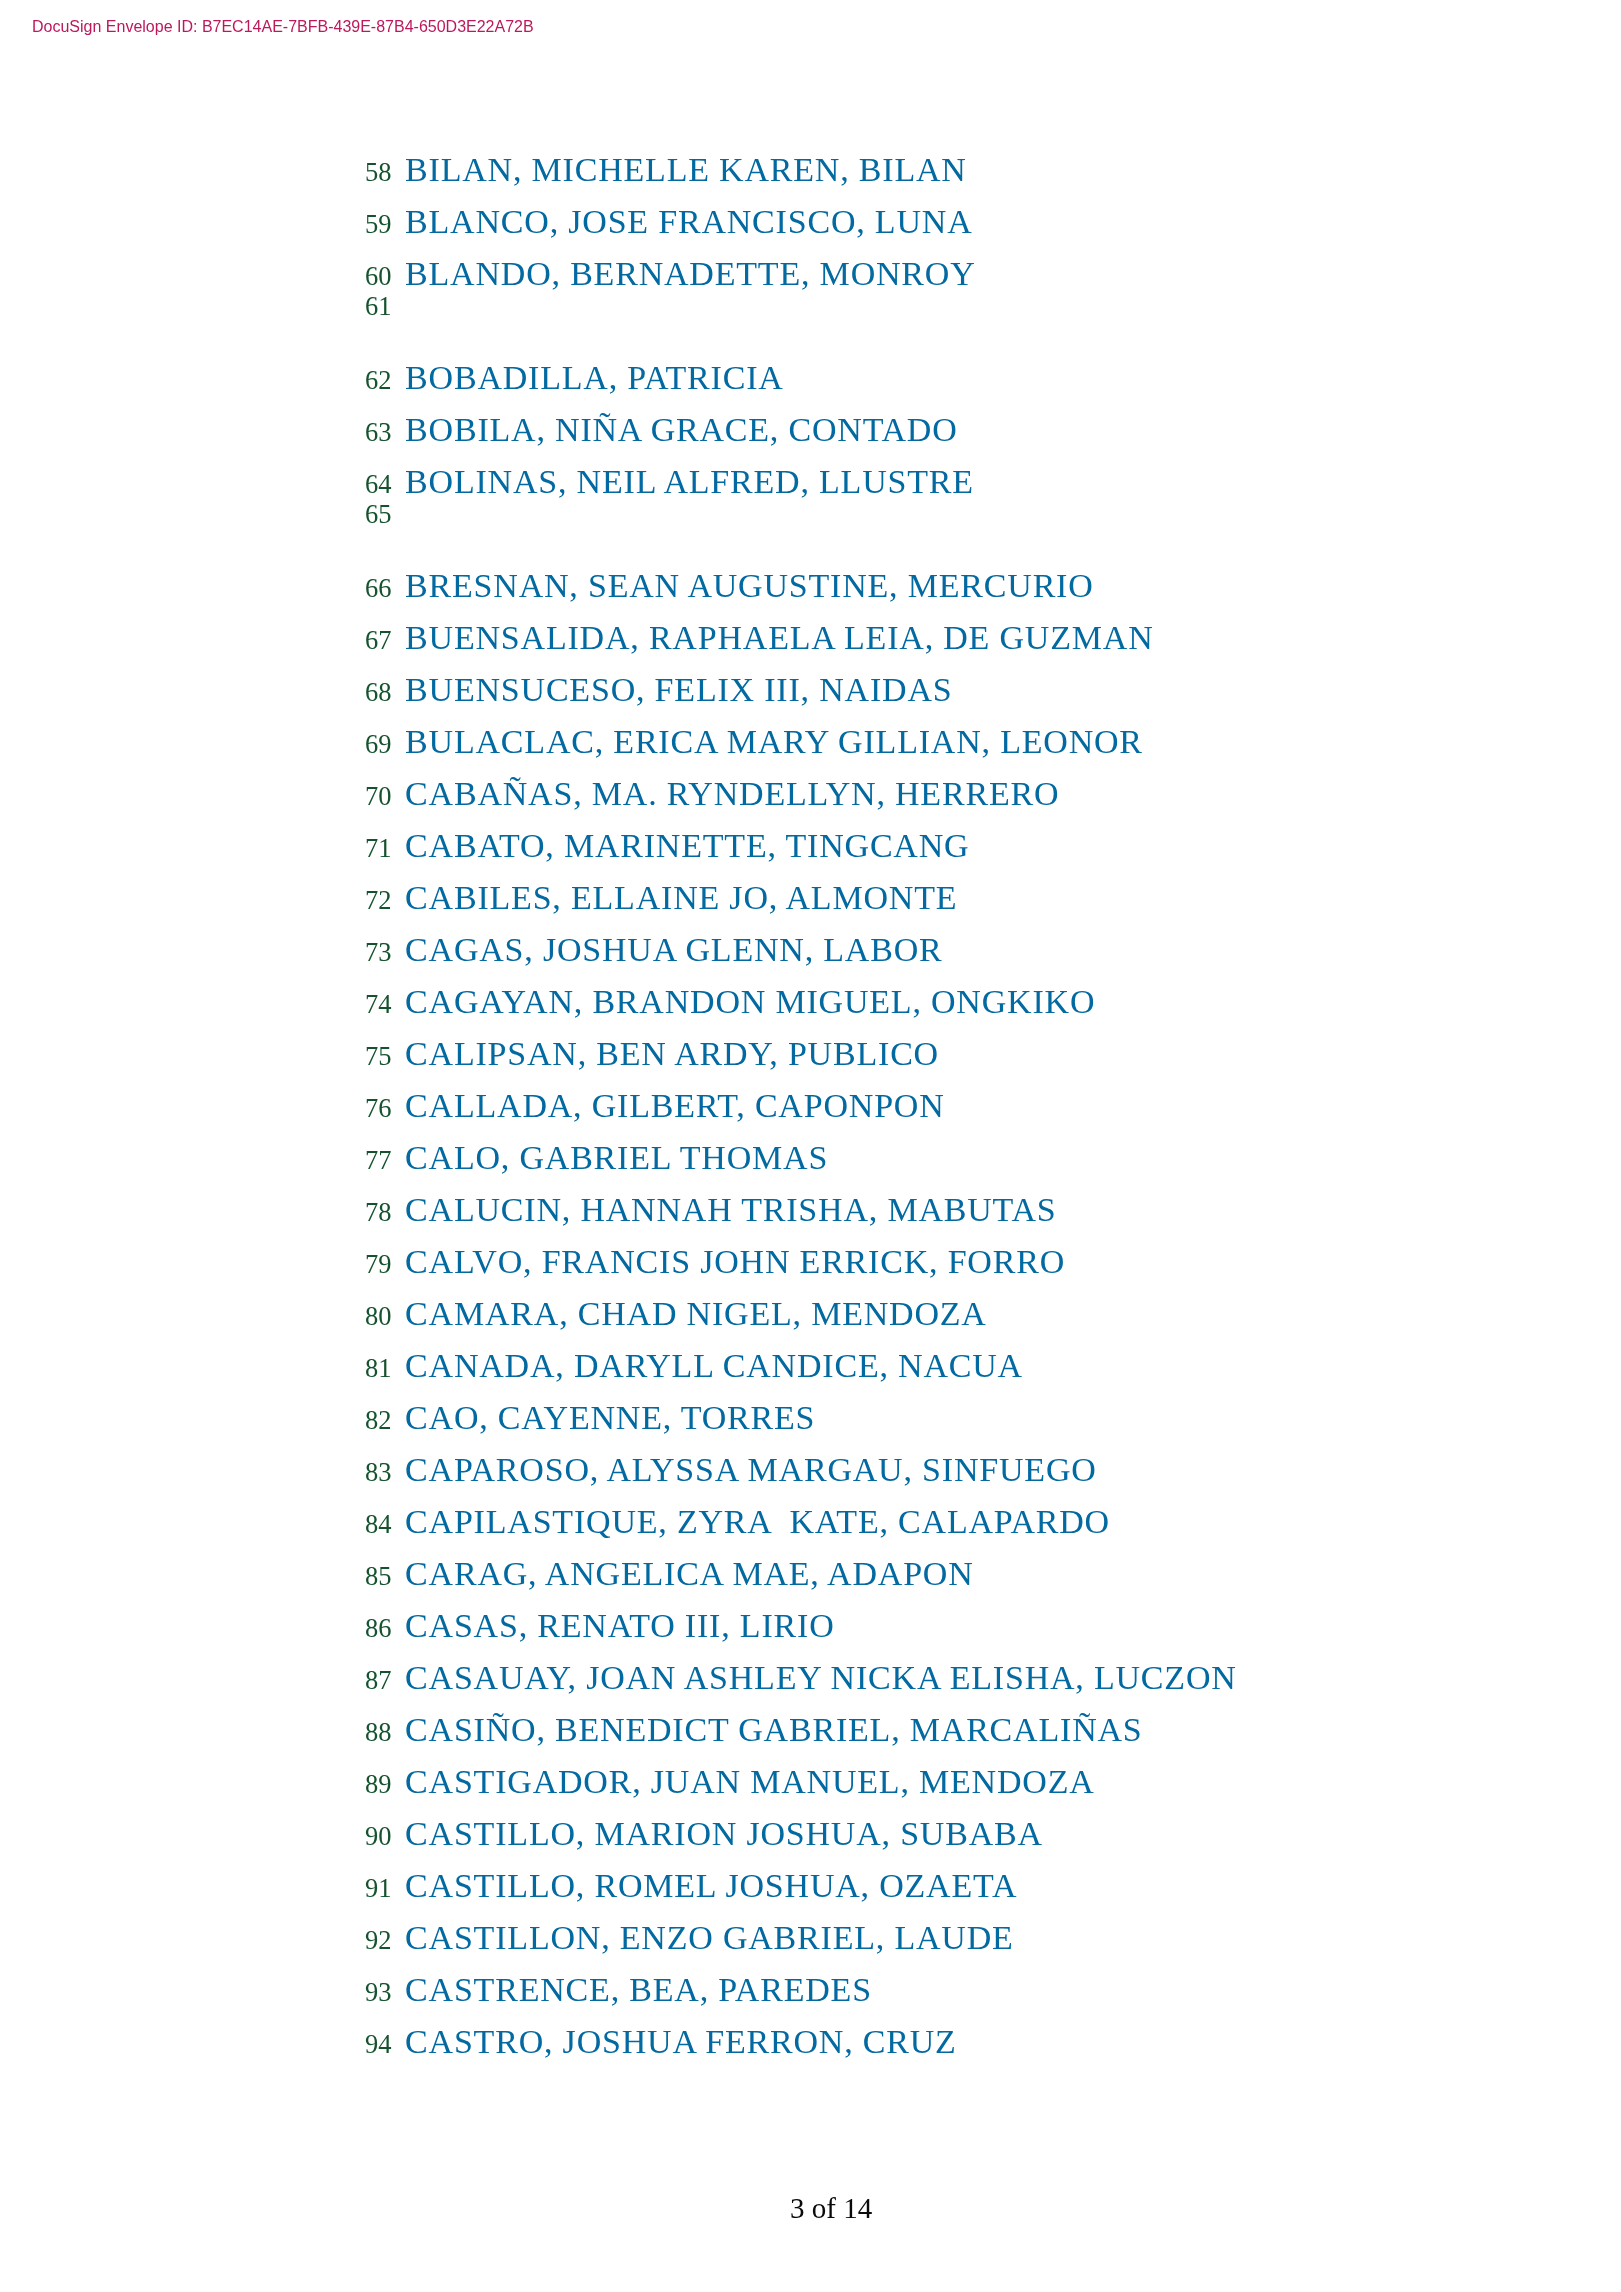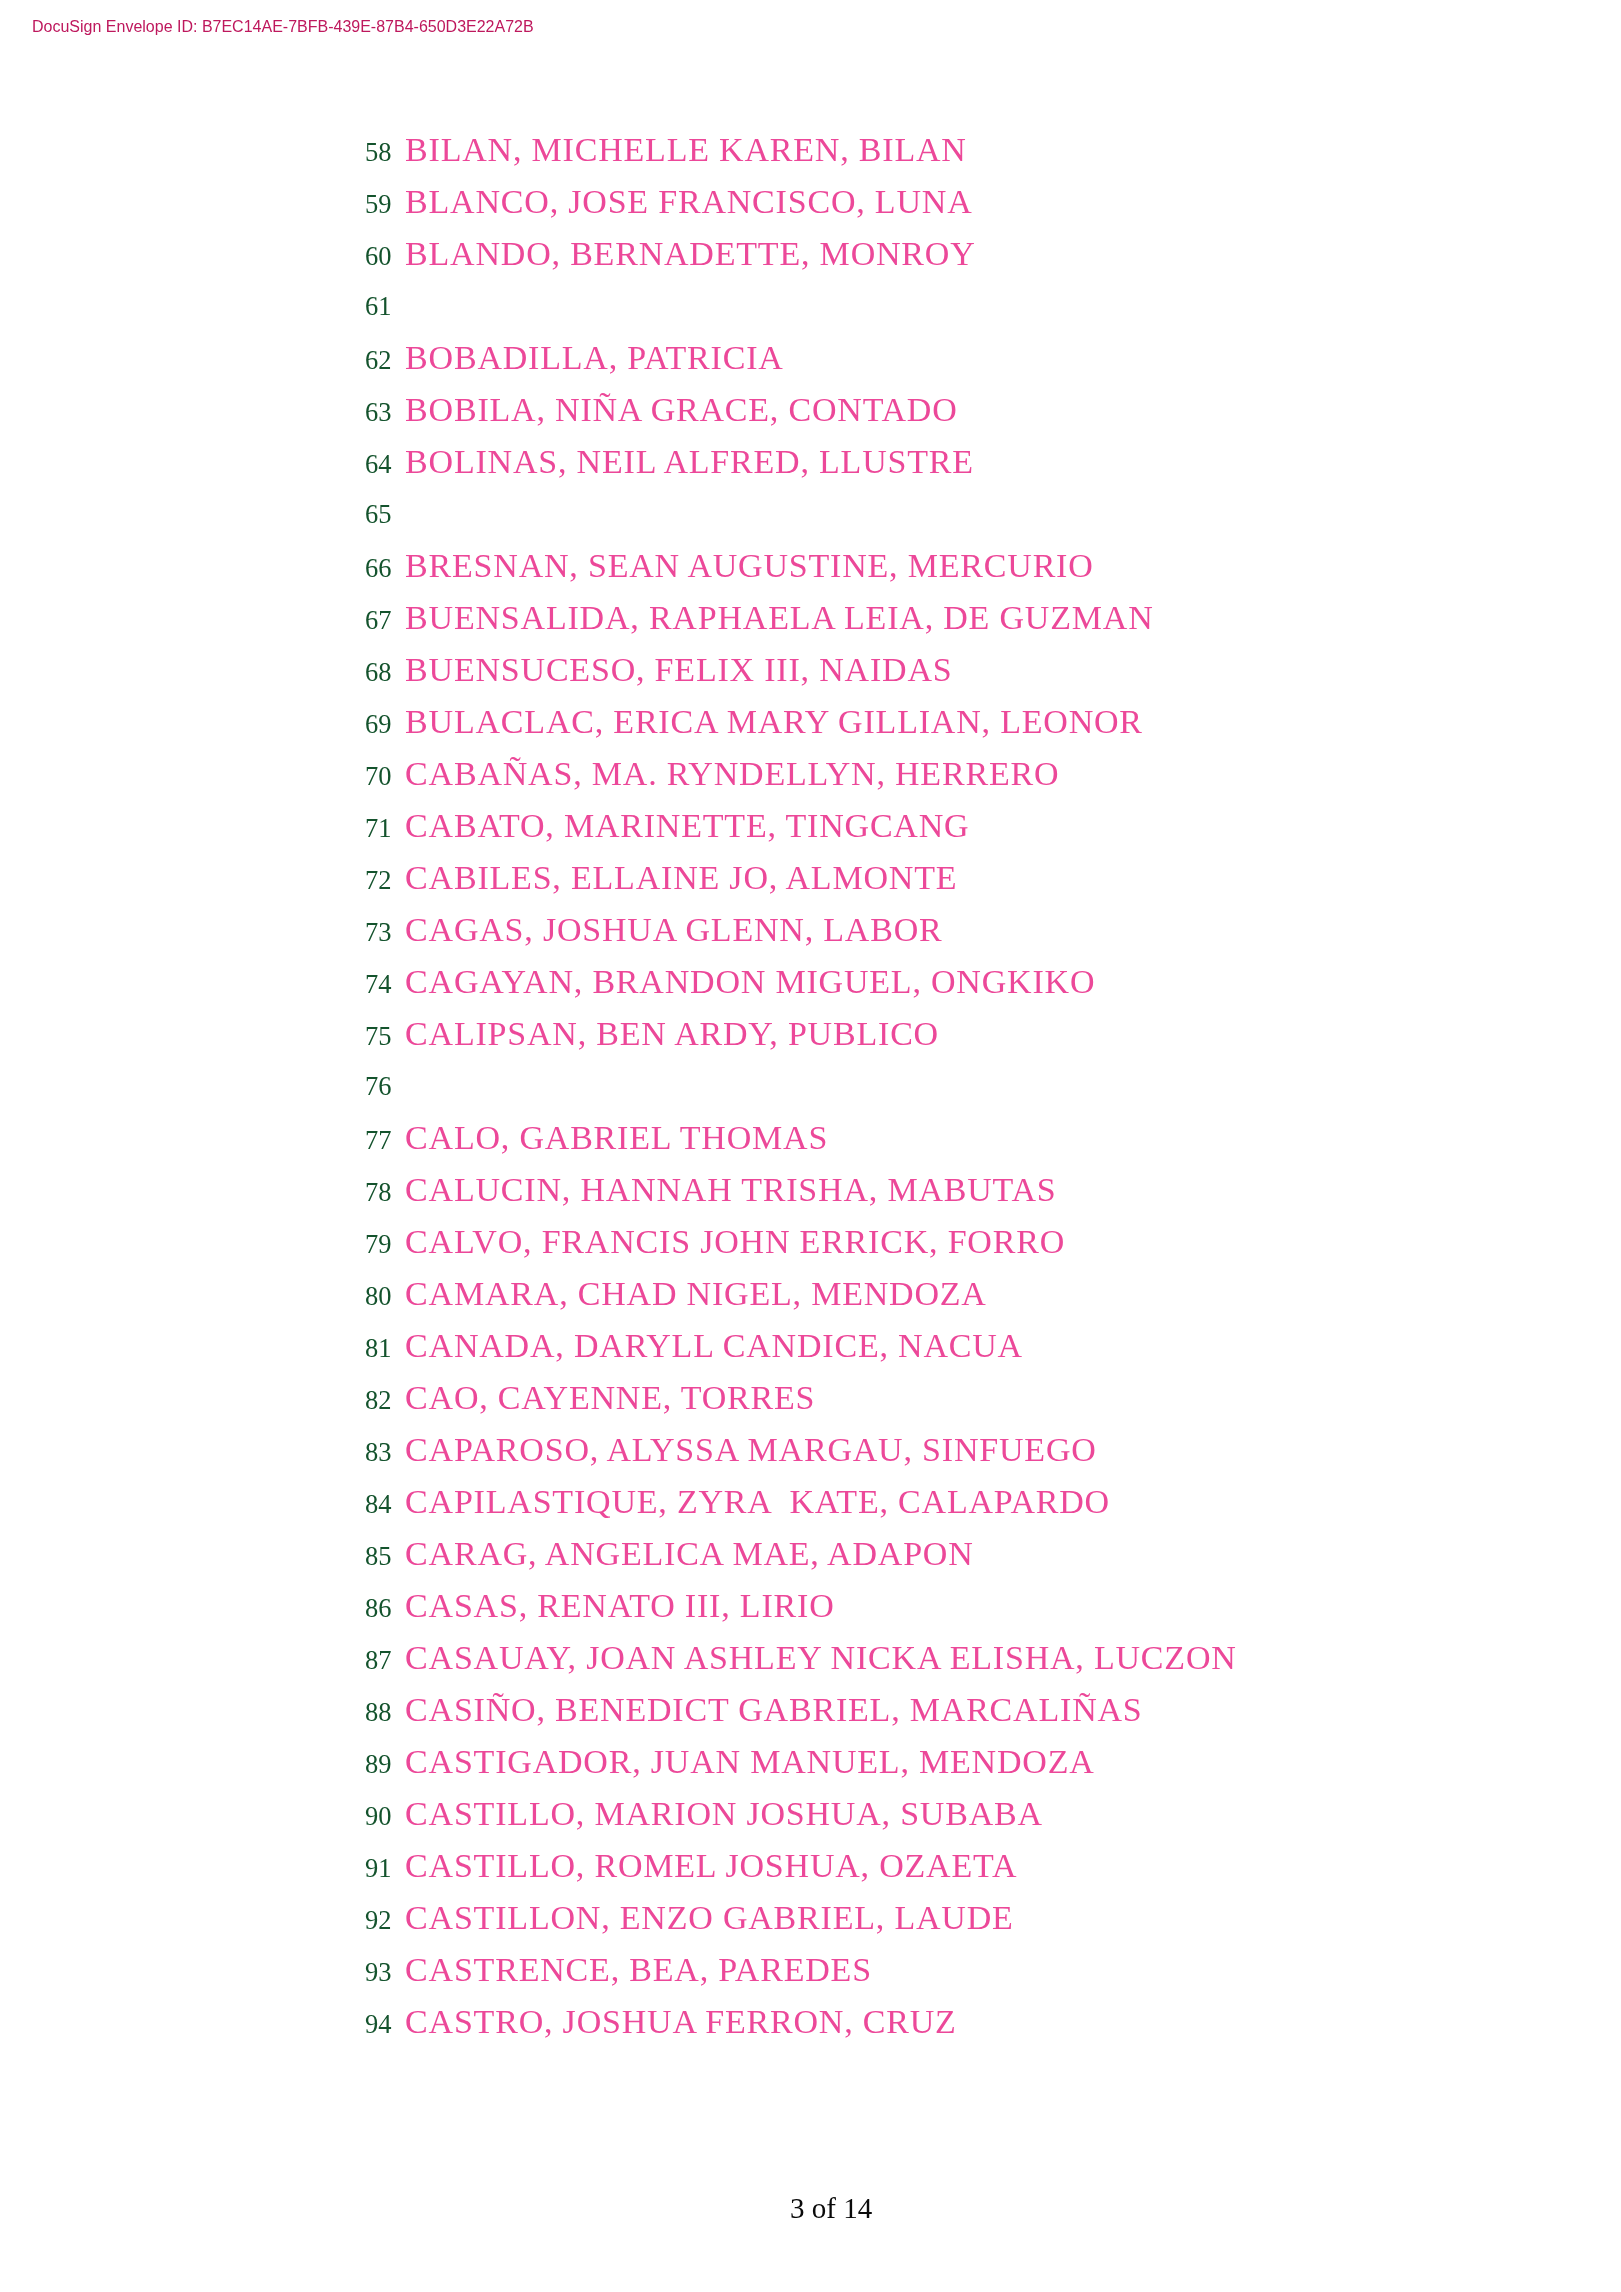--- a/index.html
+++ b/index.html
@@ -41,23 +41,24 @@
     font-size: 26.5px;
     color: #14532d;
     text-align: left;
     flex: 0 0 auto;
   }
   .name {
     margin-left: 12.7px;
     font-family: "Liberation Serif", serif;
     font-size: 34px;
     letter-spacing: 0.8px;
-    color: #ec4899;
+    color: #0369a1;
     white-space: pre;
     flex: 0 0 auto;
+    margin-top: 20px;
   }
   .page-footer {
     position: absolute;
     left: 790px;
     top: 2194px;
     font-family: "Liberation Serif", serif;
     font-size: 29px;
     line-height: 1;
     color: #0a0a0a;
     white-space: pre;
@@ -134,20 +135,21 @@
     <div class="row">
       <span class="num">74</span>
       <span class="name">CAGAYAN, BRANDON MIGUEL, ONGKIKO</span>
     </div>
     <div class="row">
       <span class="num">75</span>
       <span class="name">CALIPSAN, BEN ARDY, PUBLICO</span>
     </div>
     <div class="row">
       <span class="num">76</span>
+      <span class="name">CALLADA, GILBERT, CAPONPON</span>
     </div>
     <div class="row">
       <span class="num">77</span>
       <span class="name">CALO, GABRIEL THOMAS</span>
     </div>
     <div class="row">
       <span class="num">78</span>
       <span class="name">CALUCIN, HANNAH TRISHA, MABUTAS</span>
     </div>
     <div class="row">

